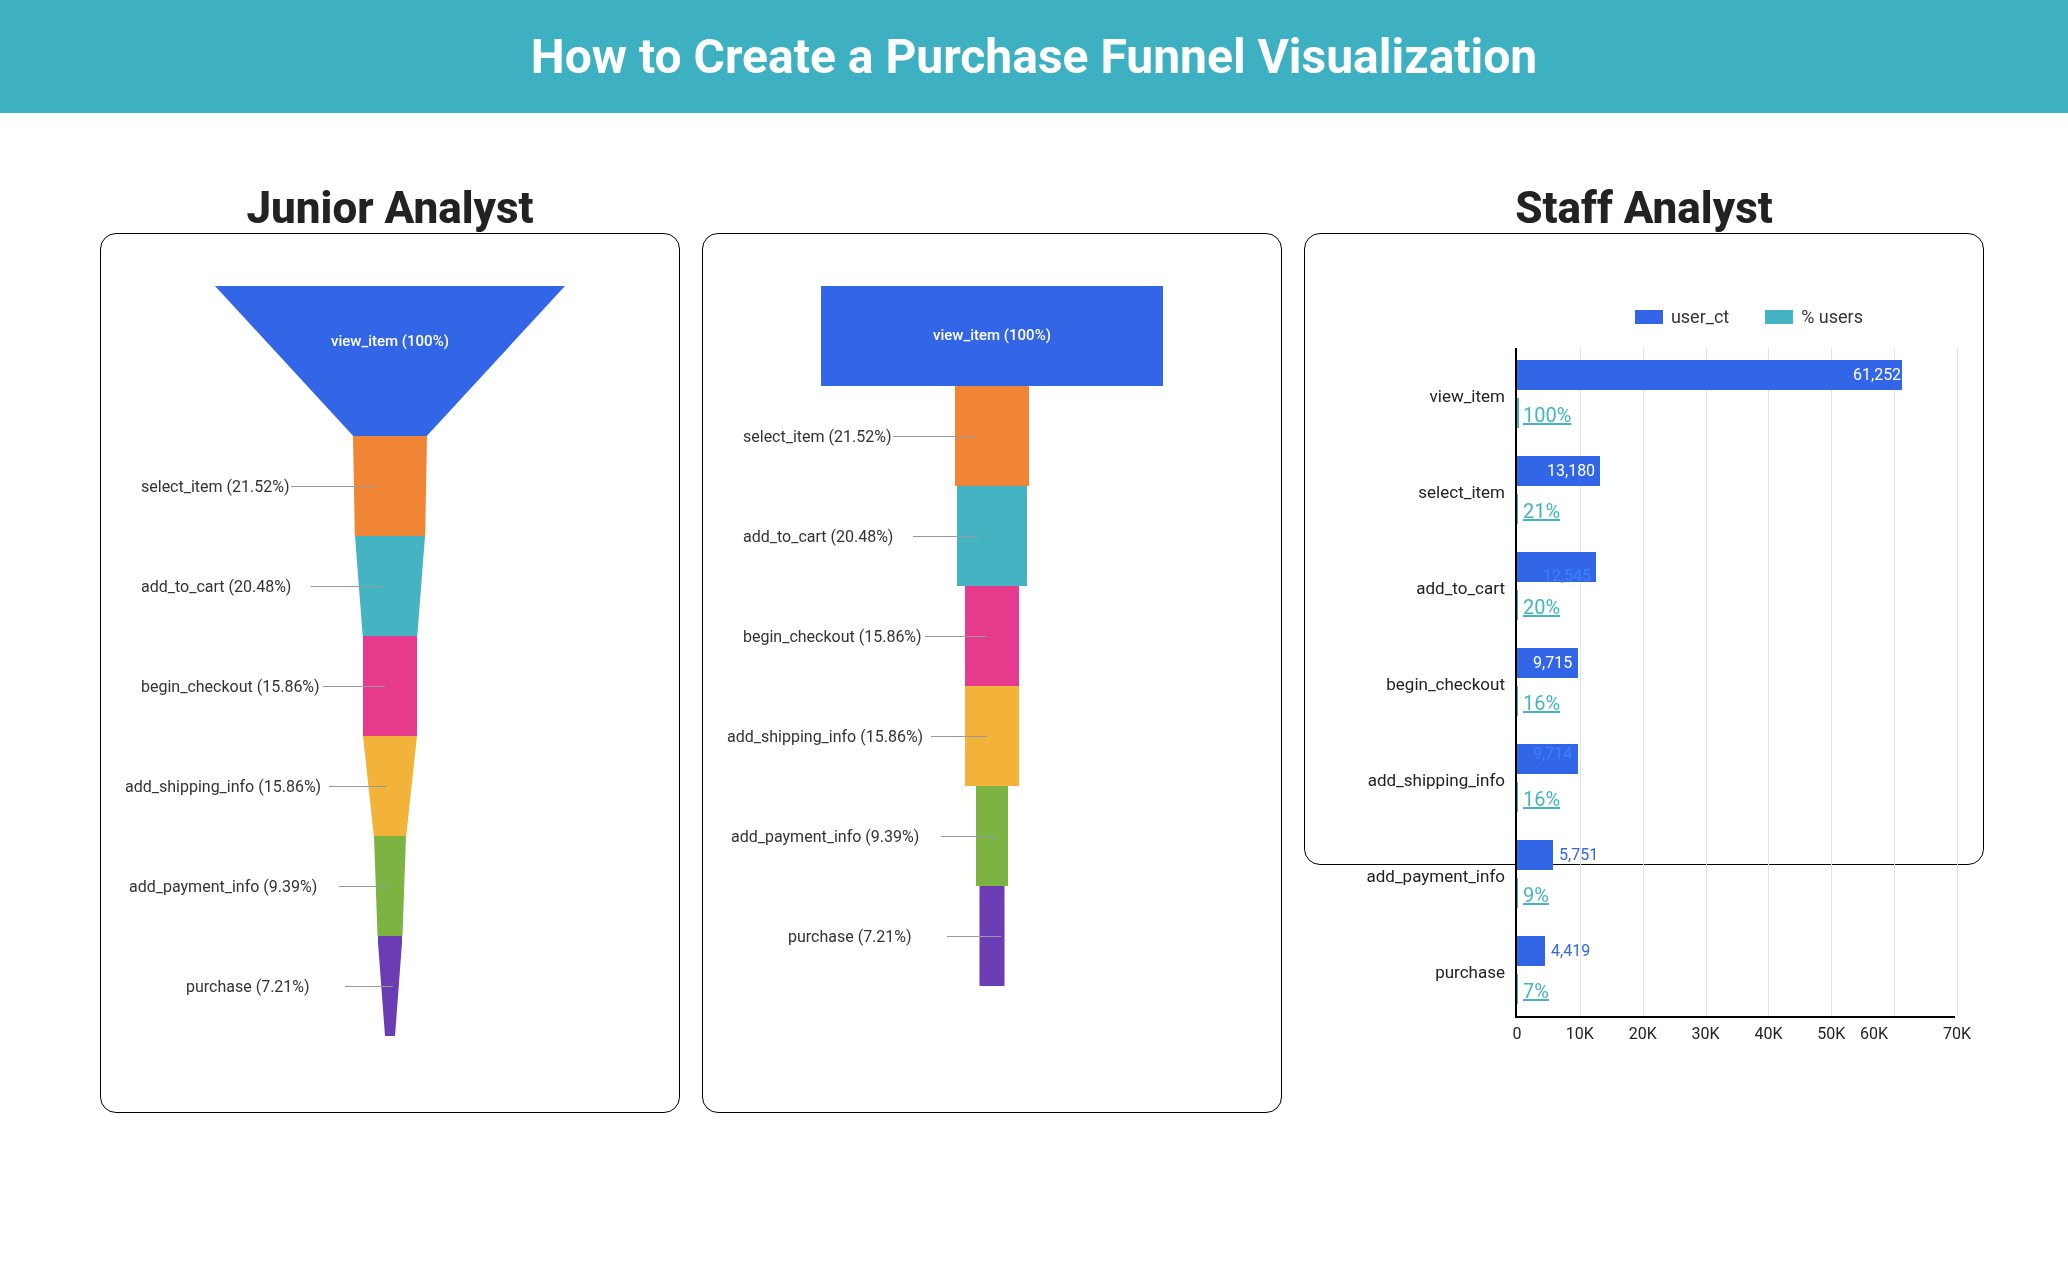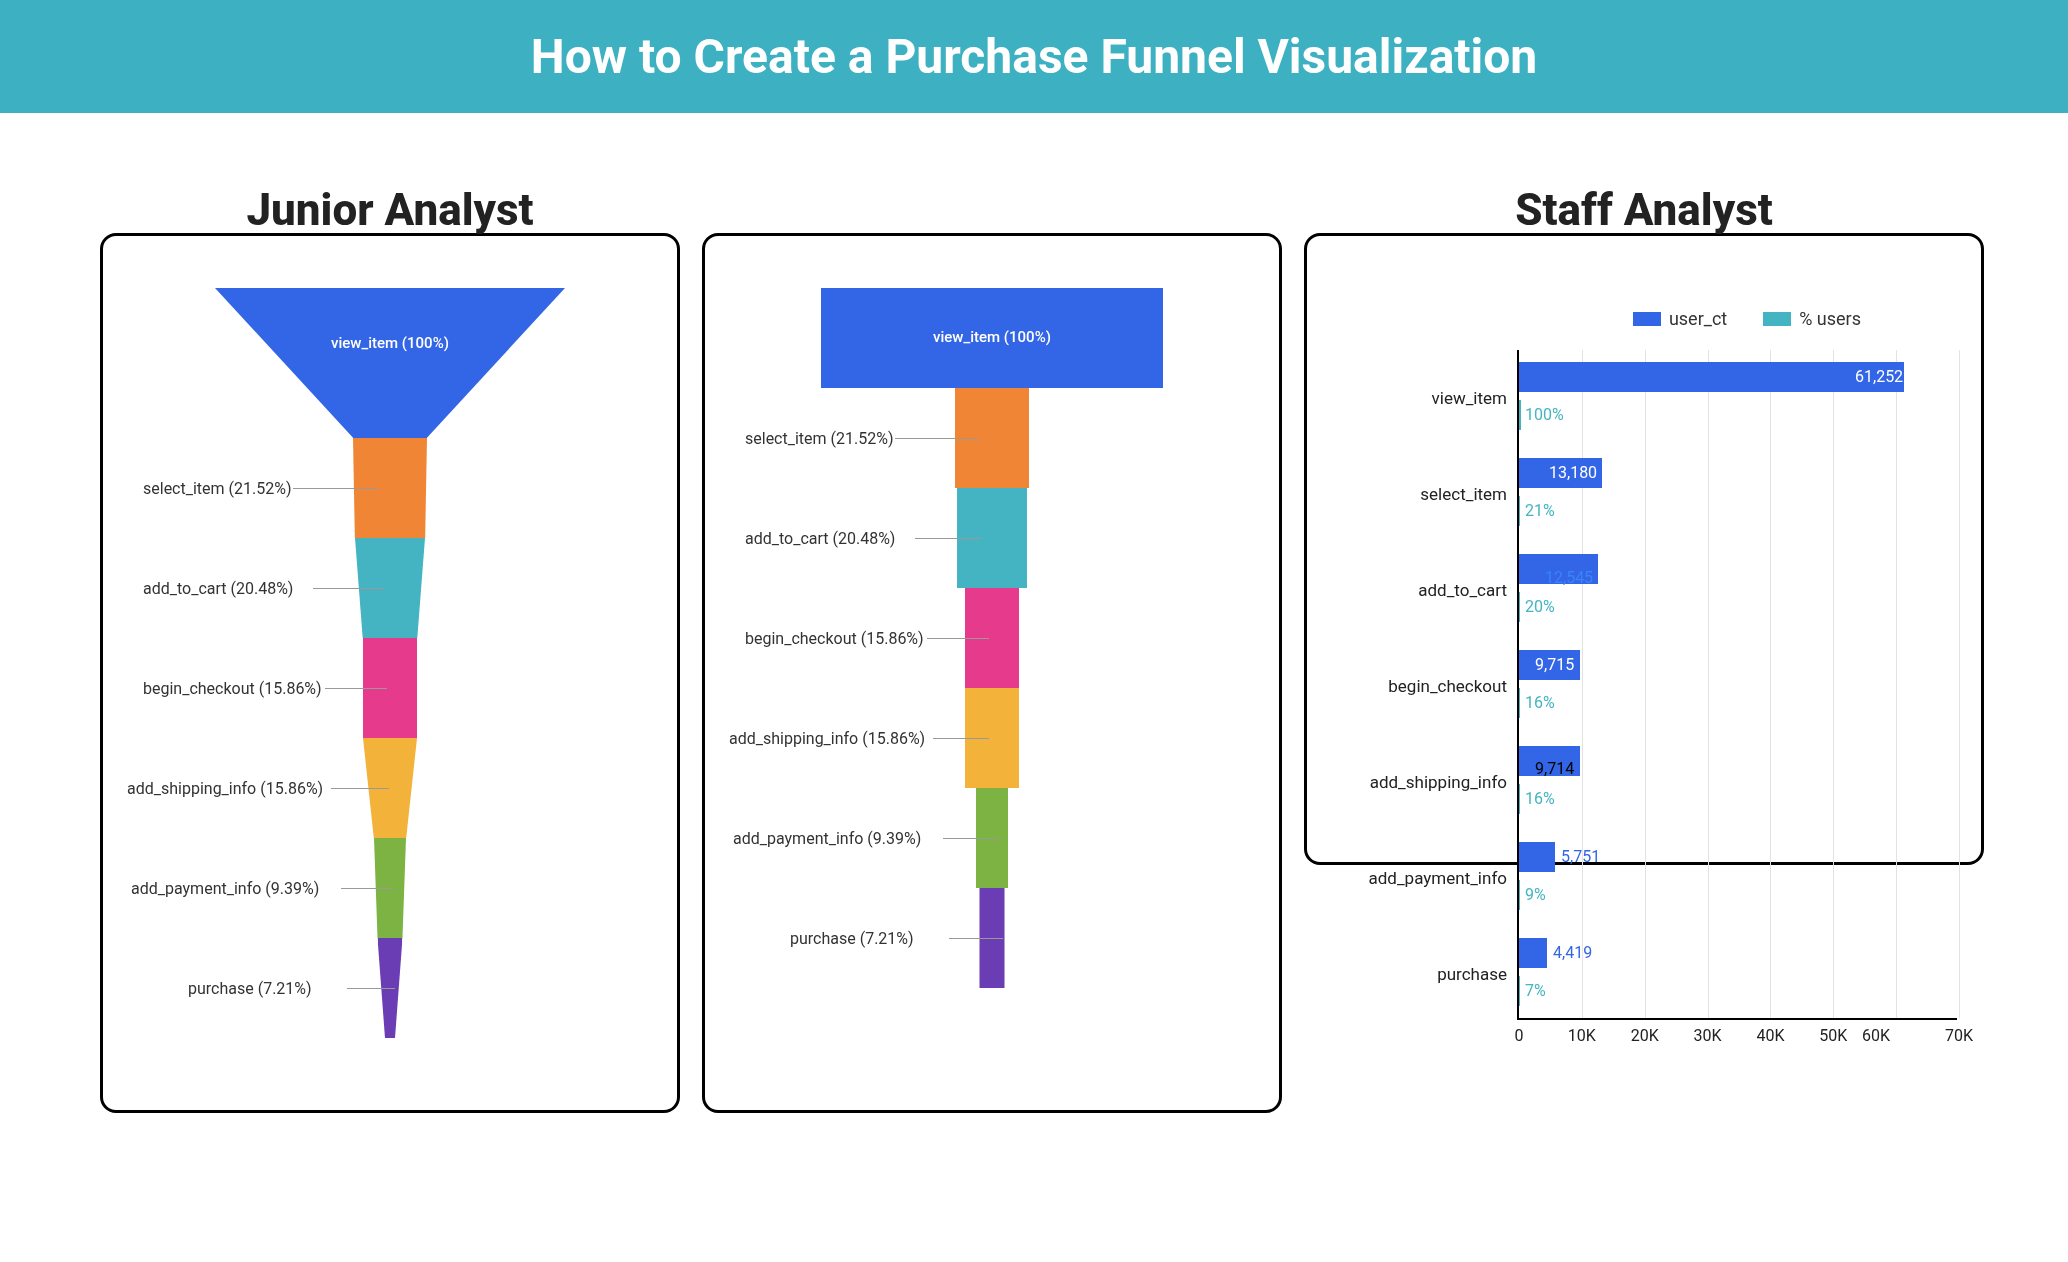--- a/index.html
+++ b/index.html
@@ -17,21 +17,21 @@
     padding: 28px 0;
     font-size: 48px;
     font-weight: 700;
   }
   .panels {
     display: flex;
     gap: 22px;
     padding: 120px 60px 40px 100px;
   }
   .panel {
-    border: 3px solid #000000;
+    border: 1px solid #000000;
     border-radius: 16px;
     position: relative;
     padding: 52px 10px 20px 10px;
     flex: 0 0 auto;
   }
   .panel-title {
     position: absolute;
     top: -52px;
     left: 0;
     right: 0;
@@ -141,22 +141,23 @@
   }
   .bar-pct {
     position: absolute;
     top: 50px;
     height: 30px;
     left: 0;
   }
   .bar-pct-val {
     position: absolute;
     top: 50px;
-    font-size: 16px;
-    white-space: nowrap;
+    font-size: 20px;
+    white-space: nowrap;
+    text-decoration: underline;
   }
   .x-tick {
     position: absolute;
     top: 100%;
     font-size: 16px;
     color: #222;
     transform: translateX(-50%);
     padding-top: 8px;
   }
 </style>
@@ -287,21 +288,21 @@
           <div class="row-label">begin_checkout</div>
           <div class="bar-ct" style="width:61.1px;background:#3366e6;"></div>
           <div class="bar-ct-val" style="top:17px;left:16px;color:#fff;">9,715</div>
           <div class="bar-pct" style="width:1px;background:#45b4c2;"></div>
           <div class="bar-pct-val" style="top:55px;left:6px;color:#45b4c2;">16%</div>
         </div>
 
         <div class="row" style="top:384px">
           <div class="row-label">add_shipping_info</div>
           <div class="bar-ct" style="width:61.1px;background:#3366e6;"></div>
-          <div class="bar-ct-val" style="top:25px;left:16px;color:#000000;">9,714</div>
+          <div class="bar-ct-val" style="top:12px;left:16px;color:#3b82f6;">9,714</div>
           <div class="bar-pct" style="width:1px;background:#45b4c2;"></div>
           <div class="bar-pct-val" style="top:55px;left:6px;color:#45b4c2;">16%</div>
         </div>
 
         <div class="row" style="top:480px">
           <div class="row-label">add_payment_info</div>
           <div class="bar-ct" style="width:36.2px;background:#3366e6;"></div>
           <div class="bar-ct-val" style="top:17px;left:42px;color:#3366e6;">5,751</div>
           <div class="bar-pct" style="width:1px;background:#45b4c2;"></div>
           <div class="bar-pct-val" style="top:55px;left:6px;color:#45b4c2;">9%</div>

